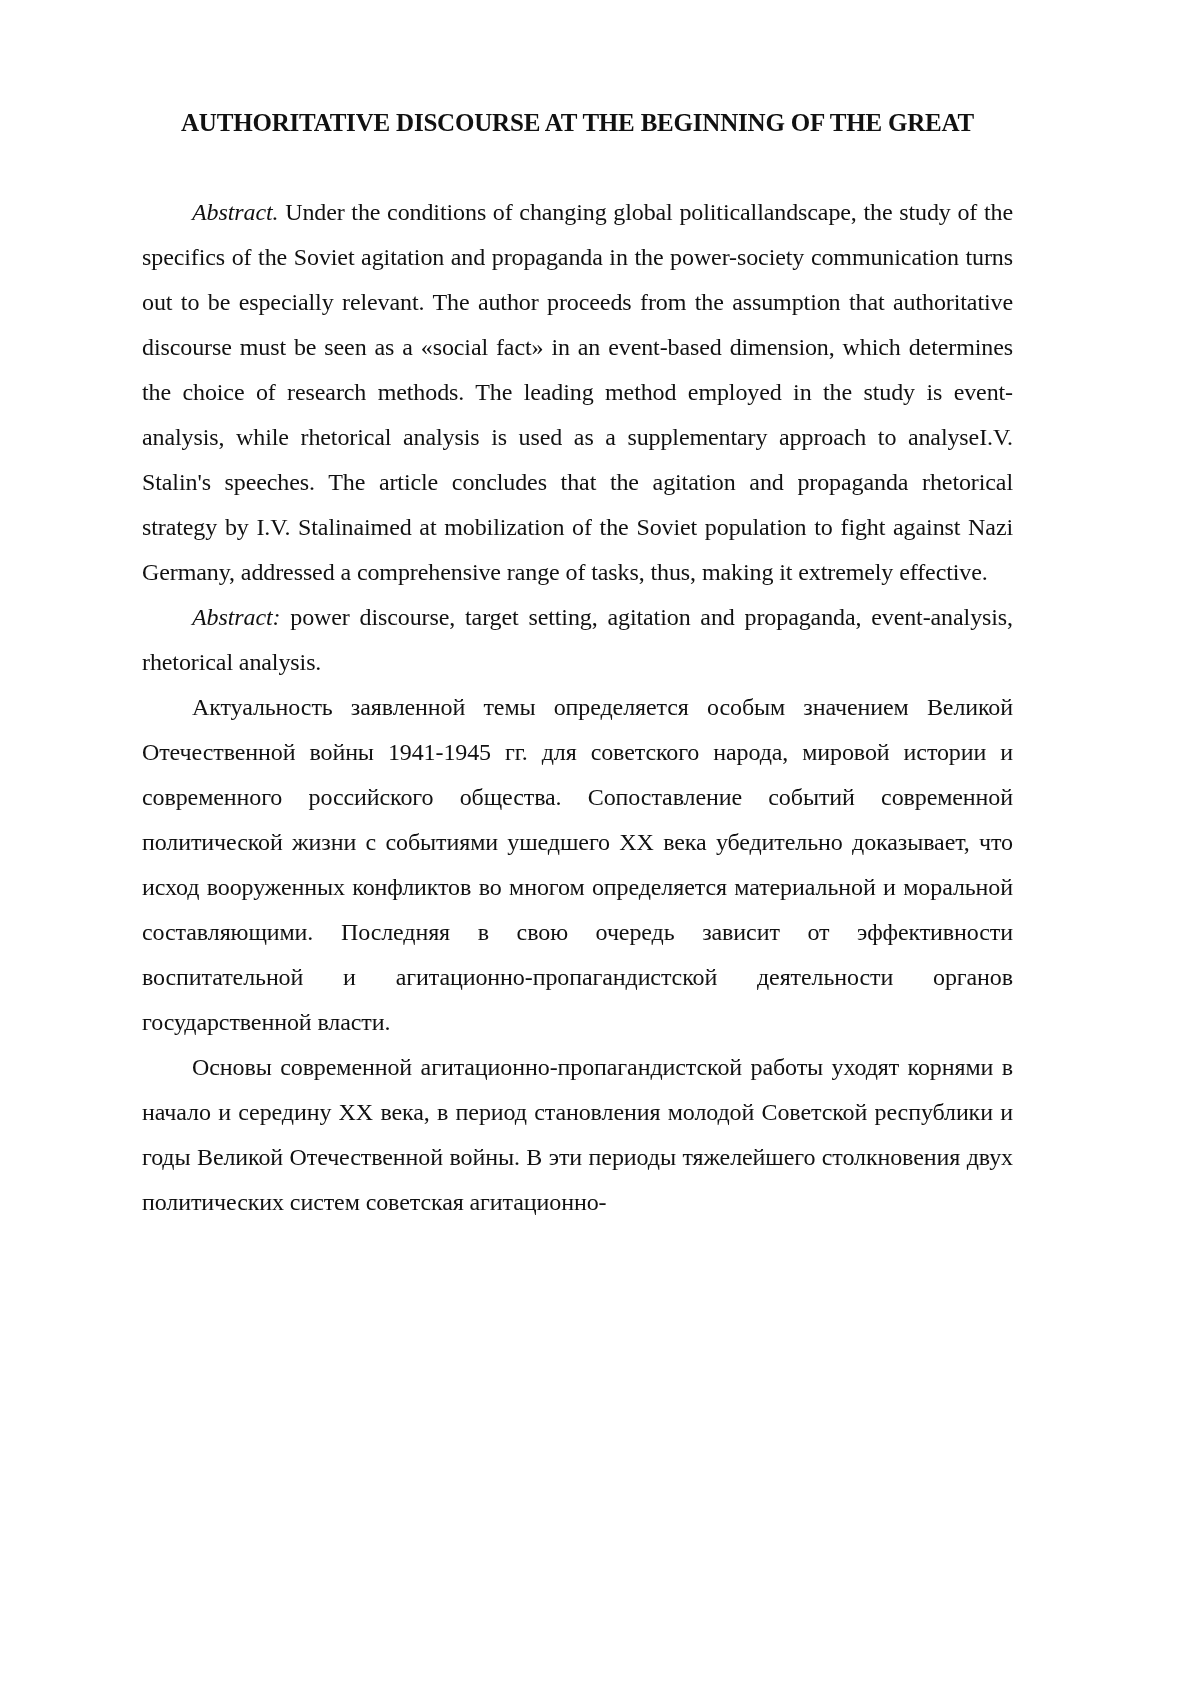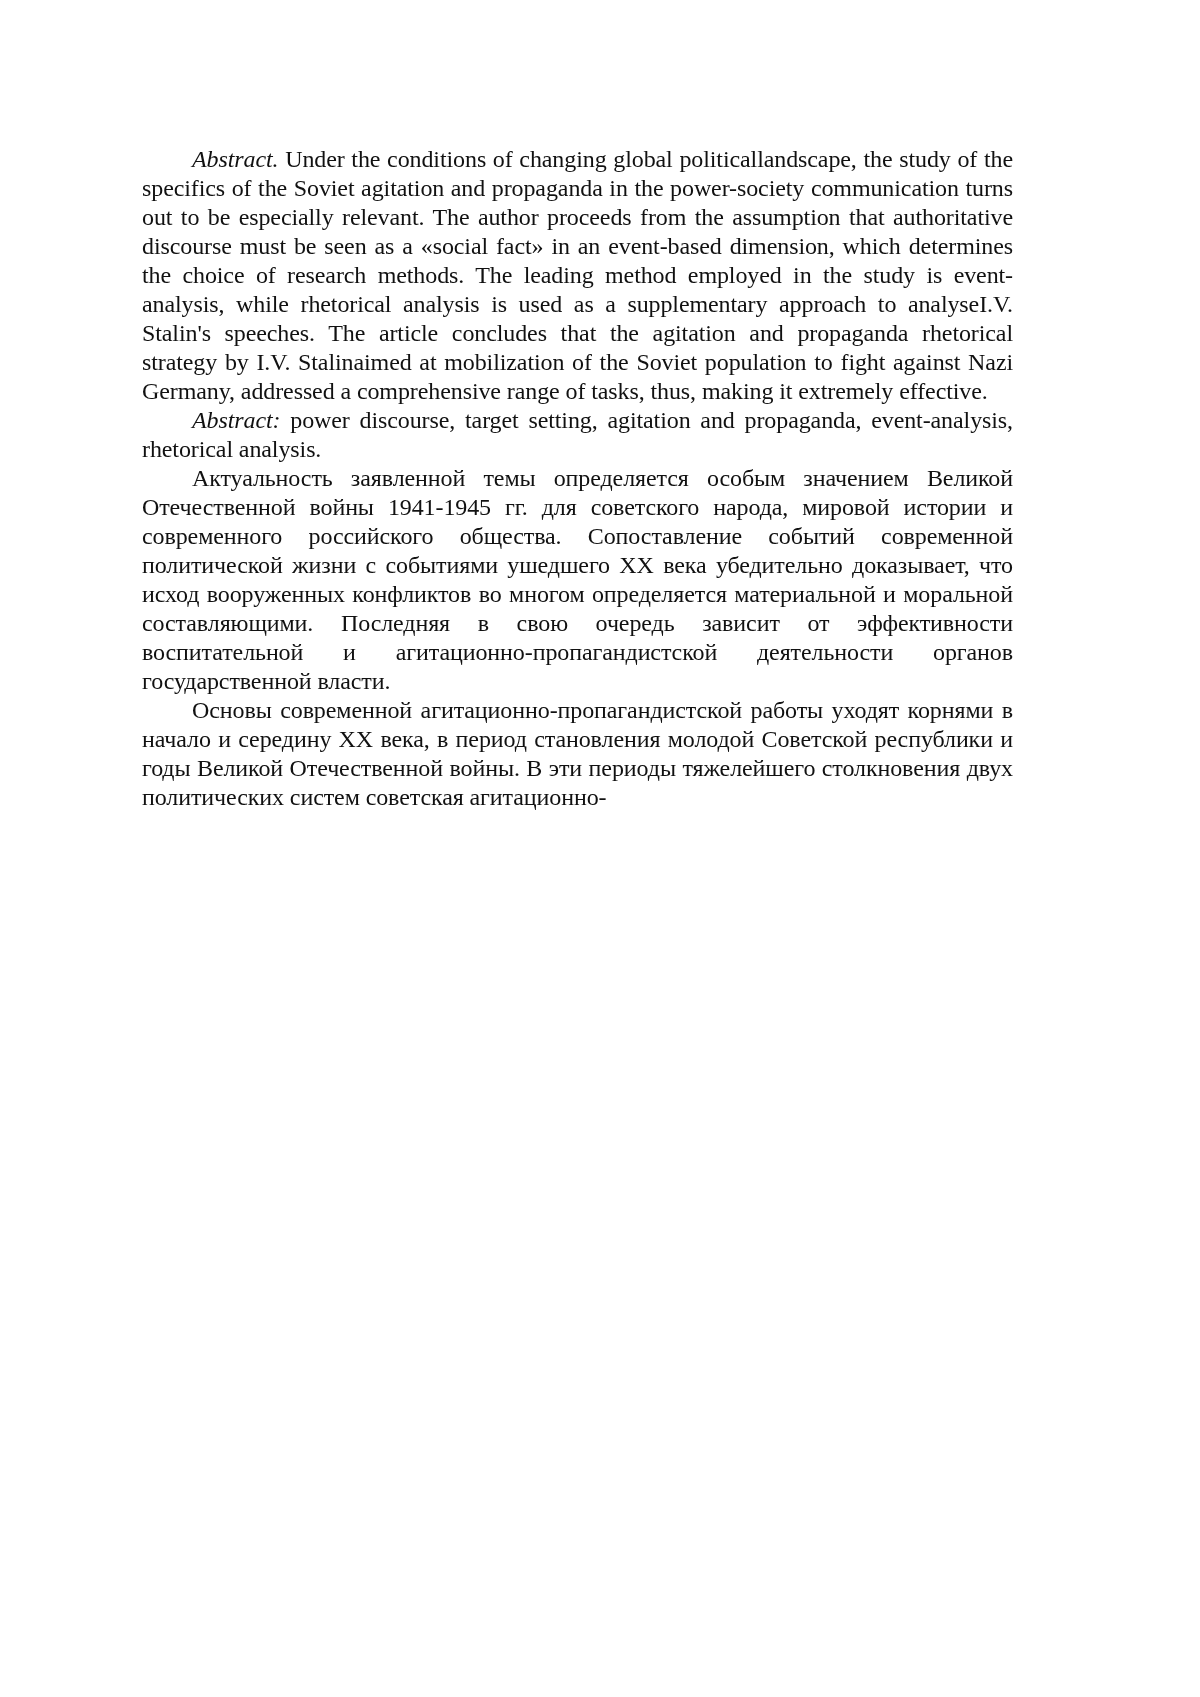--- a/index.html
+++ b/index.html
@@ -28,21 +28,21 @@
       text-align: center;
       margin: 0;
       letter-spacing: -0.2px;
     }
     .title-line {
       display: block;
       white-space: nowrap;
     }
     .para {
       font-size: 24px;
-      line-height: 29px;
+      line-height: 45px;
       text-align: justify;
       text-indent: 50px;
       margin: 0;
       letter-spacing: -0.1px;
     }
     .abstract {
       margin-top: 45px;
     }
     .label-italic {
       font-style: italic;
@@ -55,20 +55,21 @@
       margin: 0;
       margin-top: 45px;
     }
   </style>
 </head>
 <body>
 
 <div class="page">
 
   <h1 class="title">
+    <span class="title-line">AUTHORITATIVE DISCOURSE AT THE BEGINNING OF THE GREAT</span>
   </h1>
 
   <p class="para abstract"><span class="label-italic">Abstract.</span><span> Under the conditions of changing global politicallandscape, the study of the specifics of the Soviet agitation and propaganda in the power-society communication turns out to be especially relevant. The author proceeds from the assumption that authoritative discourse must be seen as a «social fact» in an event-based dimension, which determines the choice of research methods. The leading method employed in the study is event-analysis, while rhetorical analysis is used as a supplementary approach to analyseI.V. Stalin's speeches. The article concludes that the agitation and propaganda rhetorical strategy by I.V. Stalinaimed at mobilization of the Soviet population to fight against Nazi Germany, addressed a comprehensive range of tasks, thus, making it extremely effective.</span></p>
 
   <p class="para"><span class="label-italic">Abstract:</span><span> power discourse, target setting, agitation and propaganda, event-analysis, rhetorical analysis.</span></p>
 
 
   <p class="para">Актуальность заявленной темы определяется особым значением Великой Отечественной войны 1941-1945 гг. для советского народа, мировой истории и современного российского общества. Сопоставление событий современной политической жизни с событиями ушедшего XX века убедительно доказывает, что исход вооруженных конфликтов во многом определяется материальной и моральной составляющими. Последняя в свою очередь зависит от эффективности воспитательной и агитационно-пропагандистской деятельности органов государственной власти.</p>
 
   <p class="para">Основы современной агитационно-пропагандистской работы уходят корнями в начало и середину XX века, в период становления молодой Советской республики и годы Великой Отечественной войны. В эти периоды тяжелейшего столкновения двух политических систем советская агитационно-</p>

